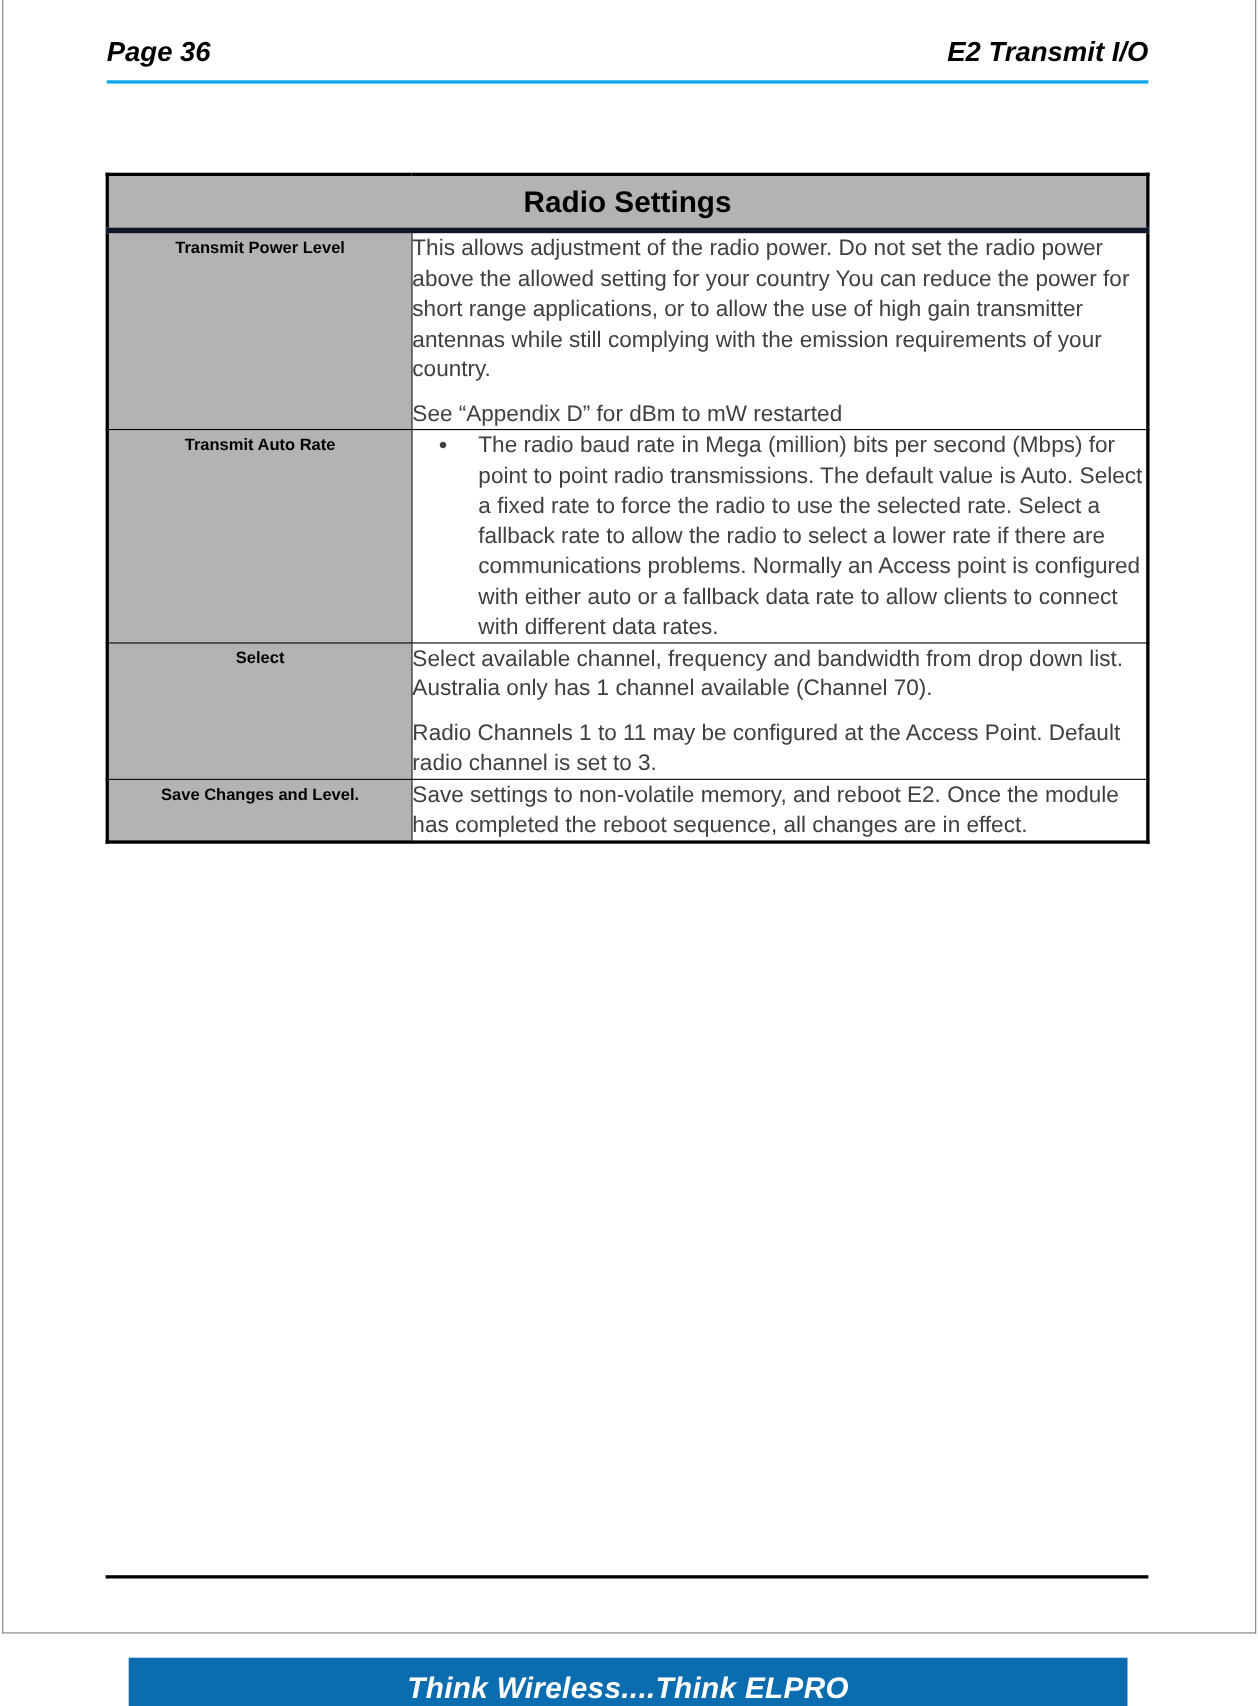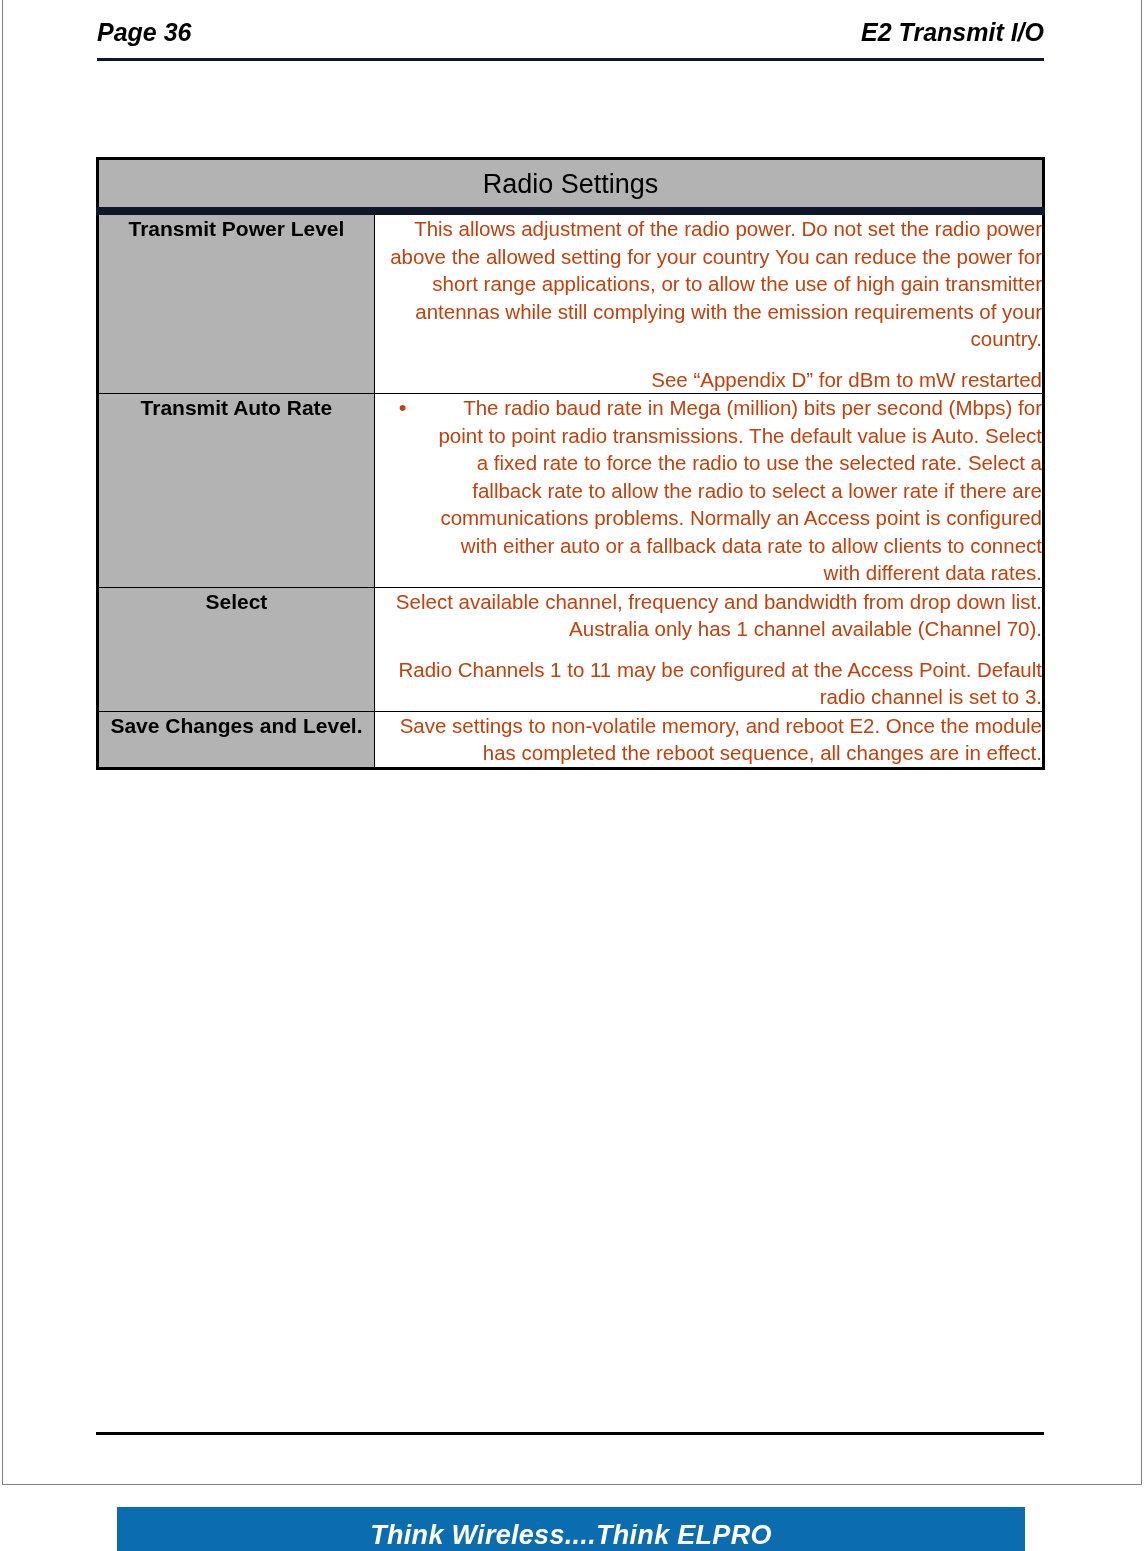--- a/index.html
+++ b/index.html
@@ -34,25 +34,25 @@
     border-left: 1px solid #808080;
     border-right: 1px solid #808080;
     border-bottom: 1px solid #808080;
     border-top: none;
   }
 
   
   .header {
     position: absolute;
     left: 97px;
-    top: 17px;
+    top: 32px;
     width: 947px;
     height: 44px;
     box-sizing: border-box;
-    border-bottom: 3px solid #0f172a;
+    border-bottom: 3px solid #0ea5e9;
     text-align: right;
   }
   .header-inner {
     display: flex;
     justify-content: space-between;
     align-items: flex-start;
     width: 100%;
     height: 100%;
   }
   .header-left,
@@ -85,45 +85,45 @@
     vertical-align: top;
     padding: 0;
   }
   col.c-label { width: 276px; }
   col.c-desc  { width: 667px; }
 
   
   tr.title-row th {
     background: #b3b3b3;
     text-align: center;
-    font-weight: normal;
+    font-weight: bold;
     font-size: 27px;
     line-height: 30px;
     padding: 9px 4px 8px 4px;
-    border-bottom: 8px solid #0f172a;
+    border-bottom: 5px solid #0f172a;
     color: #000000;
   }
 
   
   td.label-cell {
     background: #b3b3b3;
     text-align: center;
     font-weight: bold;
-    font-size: 21px;
+    font-size: 15px;
     line-height: 27px;
     color: #000000;
     padding: 9px 10px 9px 10px;
   }
   
   td.desc-cell {
     background: #ffffff;
-    text-align: right;
+    text-align: left;
     font-size: 20.5px;
     line-height: 27.5px;
-    color: #c2410c;
+    color: #404040;
     padding: 9px 9px 9px 13px;
   }
   td.desc-cell p {
     margin: 0 0 13px 0;
   }
   td.desc-cell p:last-child {
     margin-bottom: 0;
   }
 
   

